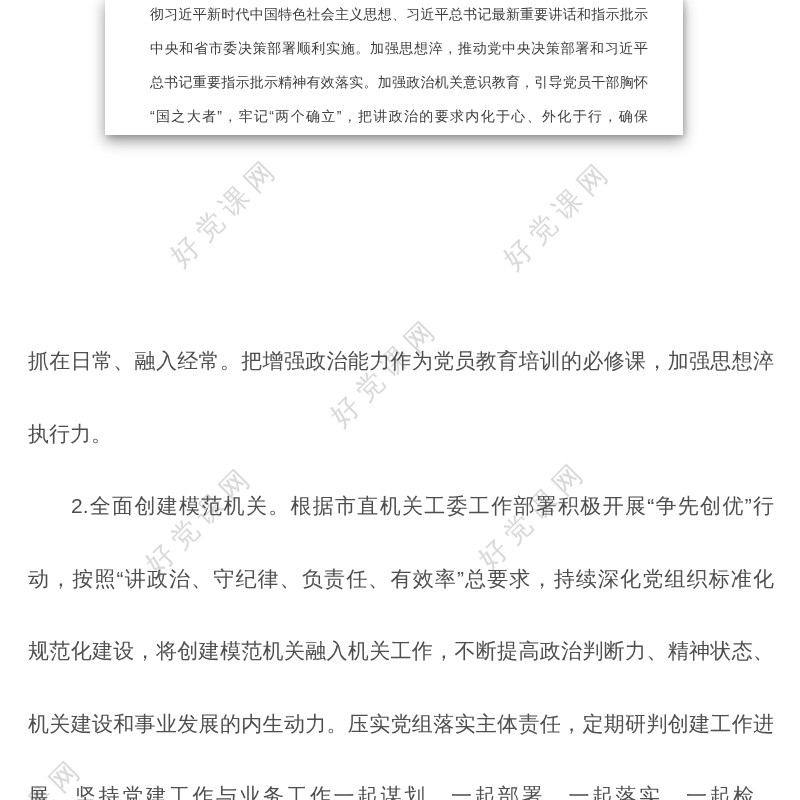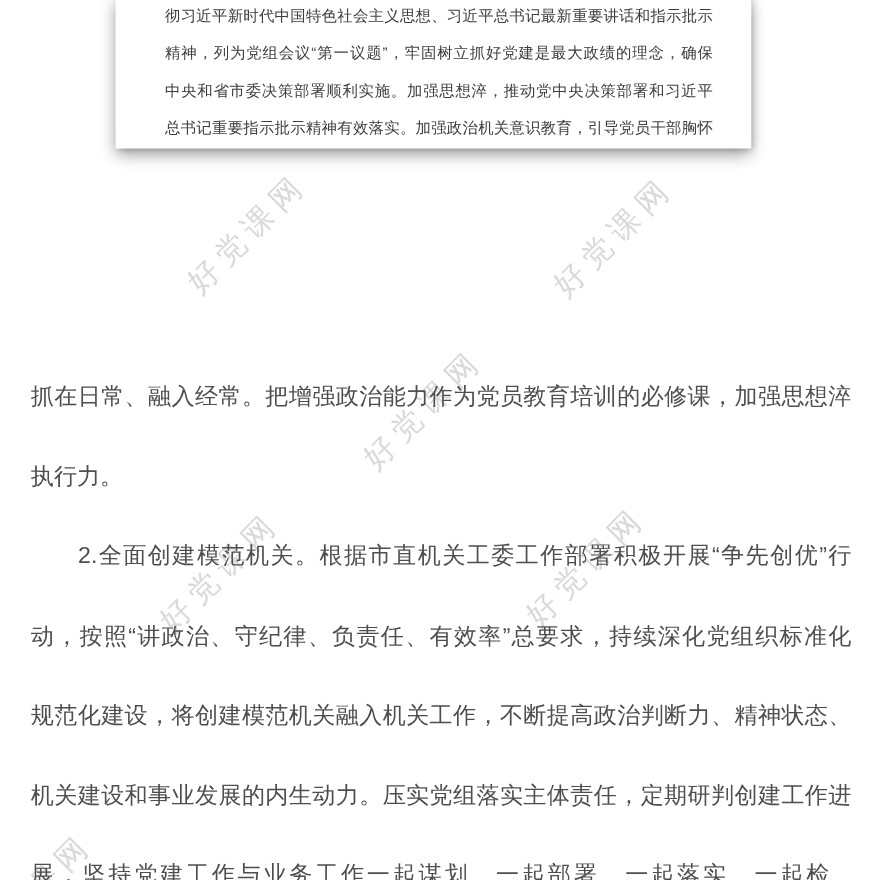--- a/index.html
+++ b/index.html
@@ -99,23 +99,23 @@
   <span class="wm wm-1">好党课网</span>
   <span class="wm wm-2">好党课网</span>
   <span class="wm wm-3">好党课网</span>
   <span class="wm wm-4">好党课网</span>
   <span class="wm wm-5">好党课网</span>
   <span class="wm wm-6">好党课网</span>
 </div>
 
 <section class="excerpt-card">
   <p class="card-line">彻习近平新时代中国特色社会主义思想、习近平总书记最新重要讲话和指示批示</p>
-  <p class="card-line">精神，列为党组会议“第一议题”，牢固树立抓好党建是最大政绩的理念，确保</p>
   <p class="card-line">中央和省市委决策部署顺利实施。加强思想淬，推动党中央决策部署和习近平</p>
   <p class="card-line">总书记重要指示批示精神有效落实。加强政治机关意识教育，引导党员干部胸怀</p>
+  <p class="card-line">“国之大者”，牢记“两个确立”，把讲政治的要求内化于心、外化于行，确保</p>
 </section>
 
 <article class="doc-body">
   <p class="body-line">抓在日常、融入经常。把增强政治能力作为党员教育培训的必修课，加强思想淬</p>
   <p class="body-line short">执行力。</p>
   <p class="body-line indent">2.全面创建模范机关。根据市直机关工委工作部署积极开展“争先创优”行</p>
   <p class="body-line">动，按照“讲政治、守纪律、负责任、有效率”总要求，持续深化党组织标准化</p>
   <p class="body-line">规范化建设，将创建模范机关融入机关工作，不断提高政治判断力、精神状态、</p>
   <p class="body-line">机关建设和事业发展的内生动力。压实党组落实主体责任，定期研判创建工作进</p>
   <p class="body-line loose">展，坚持党建工作与业务工作一起谋划、一起部署、一起落实、一起检查</p>

